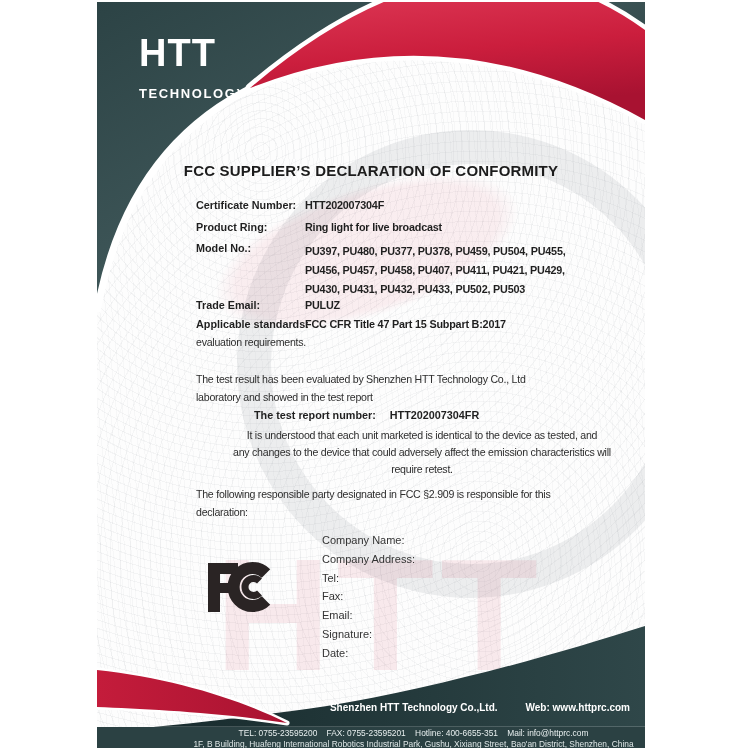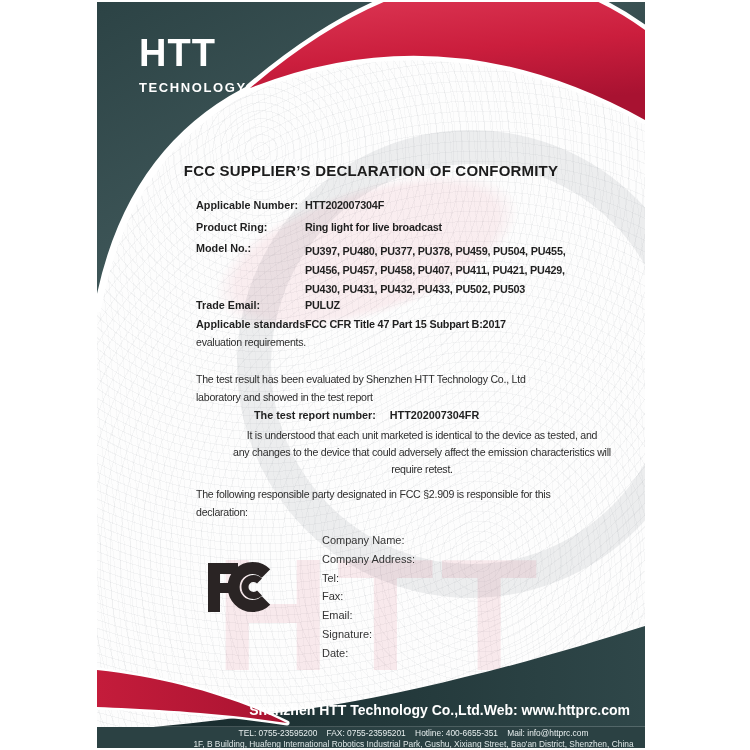--- a/index.html
+++ b/index.html
@@ -20,39 +20,39 @@
   .wm-swoosh{position:absolute;left:110px;top:185px;width:320px;height:130px;z-index:1;
     border-radius:50%;transform:rotate(-18deg);
     background:radial-gradient(ellipse at 50% 50%, rgba(203,30,61,0.07) 0 60%, transparent 70%);}
   .wm-htt{position:absolute;left:118px;top:538px;z-index:1;font-size:160px;line-height:150px;
     font-weight:bold;letter-spacing:6px;color:rgba(203,30,61,0.09);}
   svg.hdr{position:absolute;left:0;top:0;z-index:2;}
   svg.ftr{position:absolute;left:0;bottom:0;z-index:2;}
   .abs{position:absolute;z-index:3;}
   .brand{left:42px;top:32px;color:#ffffff;}
   .brand-main{font-size:38px;line-height:38px;font-weight:bold;letter-spacing:1px;}
-  .brand-sub{font-size:13px;line-height:14px;font-weight:bold;letter-spacing:1.6px;margin-top:9px;}
+  .brand-sub{font-size:13px;line-height:14px;font-weight:bold;letter-spacing:1.6px;margin-top:15px;}
   .title{left:0;top:160px;width:100%;text-align:center;font-size:15px;font-weight:bold;
     letter-spacing:0.2px;color:#1c1c1c;}
   .row{left:99px;width:446px;}
   .row .lbl{position:absolute;left:0;top:0;font-size:10.8px;font-weight:bold;color:#1f1f1f;}
   .row .val{position:absolute;left:109px;top:0;font-size:10.8px;font-weight:bold;color:#1f1f1f;
     letter-spacing:-0.2px;white-space:nowrap;}
   .row .val .vline{line-height:19px;}
   .r-cert{top:197px;} .r-prod{top:219px;} .r-model{top:240px;} .r-trade{top:297px;} .r-std{top:316px;}
   .para{left:99px;width:452px;font-size:10.6px;letter-spacing:-0.25px;color:#2d2d2d;}
   .para .pline{line-height:17.5px;white-space:nowrap;}
   .p-comply{top:332px;} .p-eval{top:369px;} .p-under{top:425px;} .p-resp{top:484px;}
   .p-under .pline{line-height:17px;text-align:center;}
   .report{top:407px;left:157px;font-size:10.8px;font-weight:bold;color:#1f1f1f;white-space:nowrap;}
   .report .rv{margin-left:14px;}
   .fcc{left:111px;top:558px;}
   .fieldset{left:225px;top:529px;}
   .fieldset .fline{font-size:11px;line-height:18.8px;color:#333333;}
-  .f-company{right:15px;top:700px;display:flex;font-size:14px;font-weight:bold;color:#ffffff;
+  .f-company{right:15px;top:700px;display:flex;gap:28px;font-size:10px;font-weight:bold;color:#ffffff;
     white-space:pre;}
   .f-contact{left:0;top:726px;width:100%;box-sizing:border-box;padding-left:85px;text-align:center;
     font-size:8.4px;line-height:10px;color:#e8efef;white-space:pre;}
   .f-address{left:0;top:737px;width:100%;box-sizing:border-box;padding-left:85px;text-align:center;
     font-size:8.4px;line-height:10px;color:#dfe7e7;white-space:nowrap;}
 </style>
 </head>
 <body>
 
 <div class="page">
@@ -101,21 +101,21 @@
     </svg>
 
     <div class="abs brand">
       <div class="brand-main">HTT</div>
       <div class="brand-sub">TECHNOLOGY</div>
     </div>
 
     <div class="abs title">FCC SUPPLIER’S DECLARATION OF CONFORMITY</div>
 
     <div class="abs row r-cert">
-      <span class="lbl">Applicable Number:</span>
+      <span class="lbl">Certificate Number:</span>
       <span class="val">HTT202007304F</span>
     </div>
     <div class="abs row r-prod">
       <span class="lbl">Product Ring:</span>
       <span class="val">Ring light for live broadcast</span>
     </div>
     <div class="abs row r-model">
       <span class="lbl">Model No.:</span>
       <span class="val">
         <div class="vline">PU397, PU480, PU377, PU378, PU459, PU504, PU455,</div>

